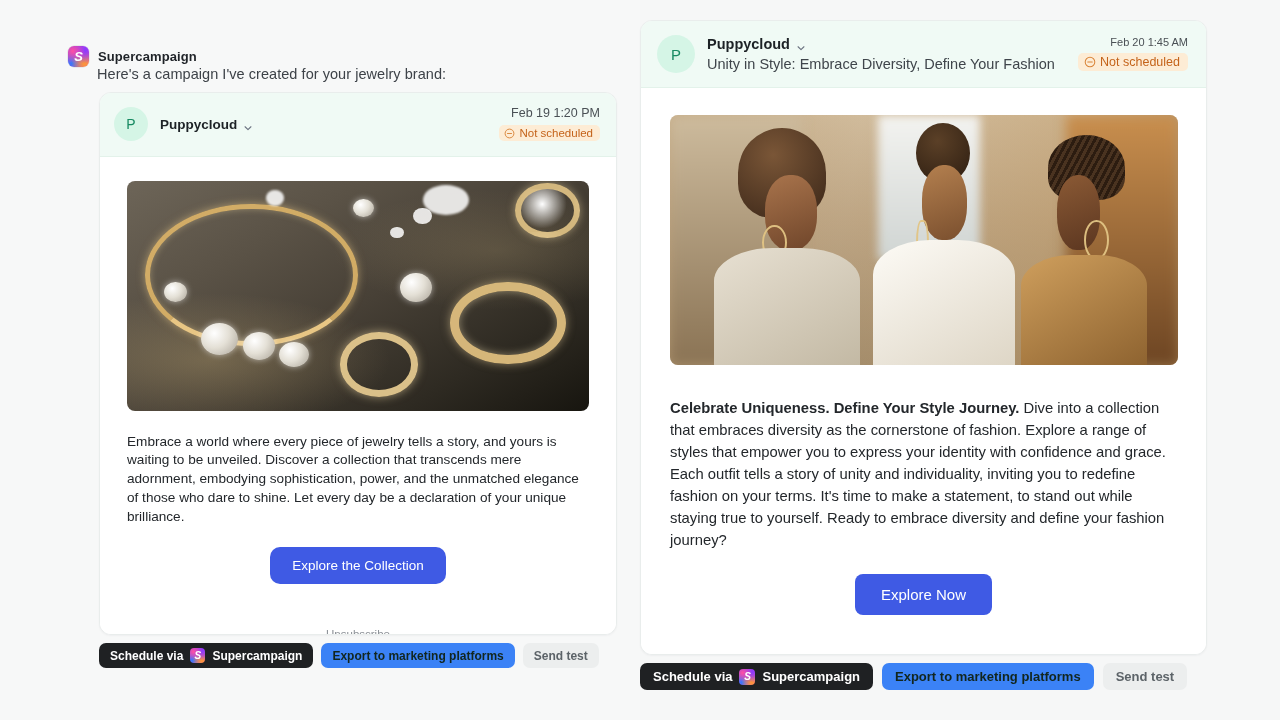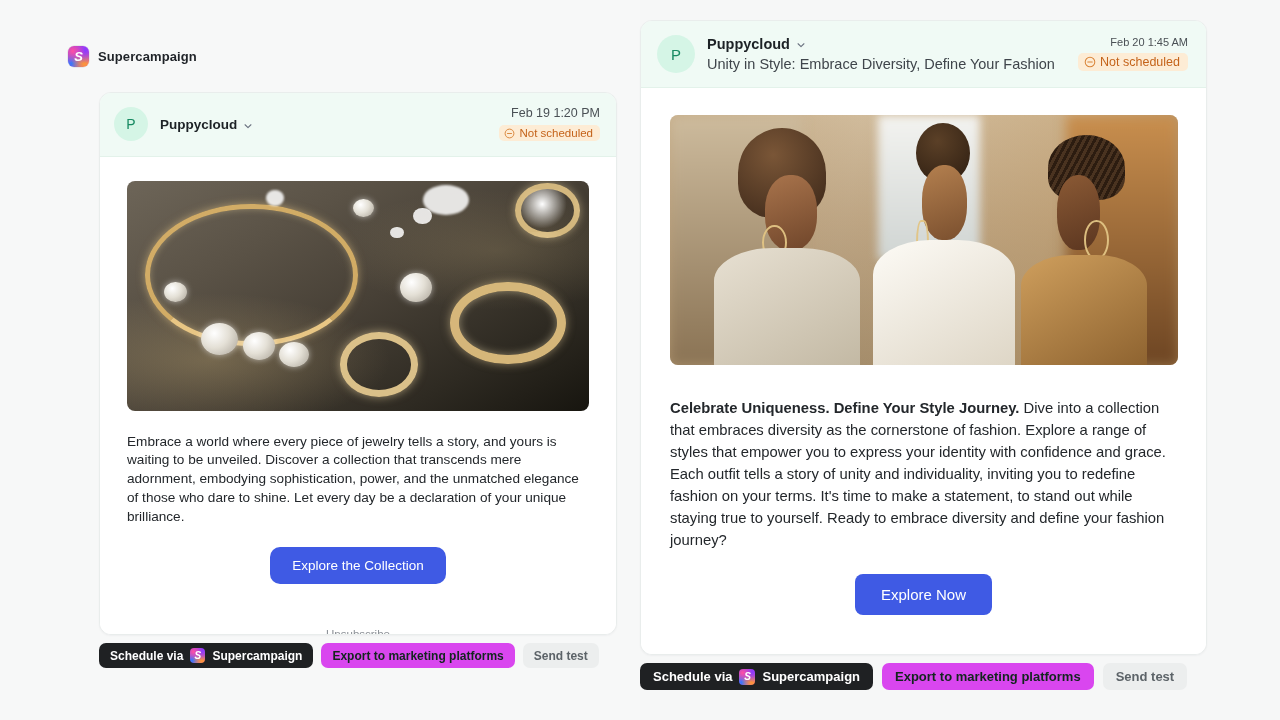--- a/index.html
+++ b/index.html
@@ -55,21 +55,21 @@
     padding: 13px 16px 13px 14px;
   }
   .avatar {
     width: 34px; height: 34px; border-radius: 50%;
     background: #d5f5e6;
     color: #178a62; font-size: 14px; font-weight: 500;
     display: flex; align-items: center; justify-content: center;
     flex: none;
   }
   .head-mid { flex: 1 1 auto; min-width: 0; margin-left: 12px; }
-  .sender-row { display: flex; align-items: flex-start; gap: 6px; }
+  .sender-row { display: flex; align-items: center; gap: 6px; }
   .sender { font-size: 13.5px; font-weight: 700; color: #1d2226; }
   .chev { width: 10px; height: 10px; display: block; color: #6b7280; }
   .subject {
     font-size: 13.5px; color: #3f454b; margin-top: 3px;
     white-space: nowrap; overflow: hidden; text-overflow: ellipsis;
   }
   .head-right { margin-left: auto; text-align: right; flex: none; padding-left: 12px; }
   .stamp { font-size: 12.5px; color: #4a5055; white-space: nowrap; }
   .badge {
     margin-top: 5px;
@@ -97,21 +97,21 @@
   
   .actions { position: absolute; display: flex; align-items: center; }
   .btn {
     border: none; border-radius: 7px; cursor: pointer;
     font-family: "Liberation Sans", sans-serif; font-weight: 700;
     display: inline-flex; align-items: center; justify-content: center;
     white-space: nowrap;
   }
   .btn-dark { background: #1f2123; color: #fff; gap: 7px; }
   .btn-dark .app-icon { box-shadow: none; }
-  .btn-mint { background: #d946ef; color: #12261e; }
+  .btn-mint { background: #3b82f6; color: #12261e; }
   .btn-ghost { background: #eceeee; color: #5d6view; color: #5c6368; text-align: right; }
 
   
   #leftCard { position: absolute; left: 99px; top: 92px; width: 518px; height: 543px; }
   #leftCard .card-body { padding: 24px 27px 0; }
   #leftCard .hero { width: 462px; height: 230px; }
   #leftCard .body-copy { font-size: 13.6px; line-height: 18.8px; margin-top: 22px; }
   #leftCard .cta-wrap { margin-top: 21px; }
   #leftCard .cta { font-size: 13.5px; padding: 11px 22px; }
   #leftCard .unsub { font-size: 11.5px; margin-top: 44px; }
@@ -208,20 +208,21 @@
 <body>
 
 <div class="screen">
 
   <div class="chat-col">
 
     <div class="msg-head">
       <span class="app-icon">S</span>
       <span class="app-name">Supercampaign</span>
     </div>
+    <div class="msg-sub">Here's a campaign I've created for your jewelry brand:</div>
 
     <div class="card" id="leftCard">
       <div class="card-head">
         <div class="avatar">P</div>
         <div class="head-mid">
           <div class="sender-row">
             <span class="sender">Puppycloud</span>
             <span class="chev">
               <svg viewBox="0 0 12 12" fill="none">
                   <path d="M2.5 4.5 6 8l3.5-3.5" stroke="#6b7280" stroke-width="1.3" stroke-linecap="round" stroke-linejoin="round"></path>

